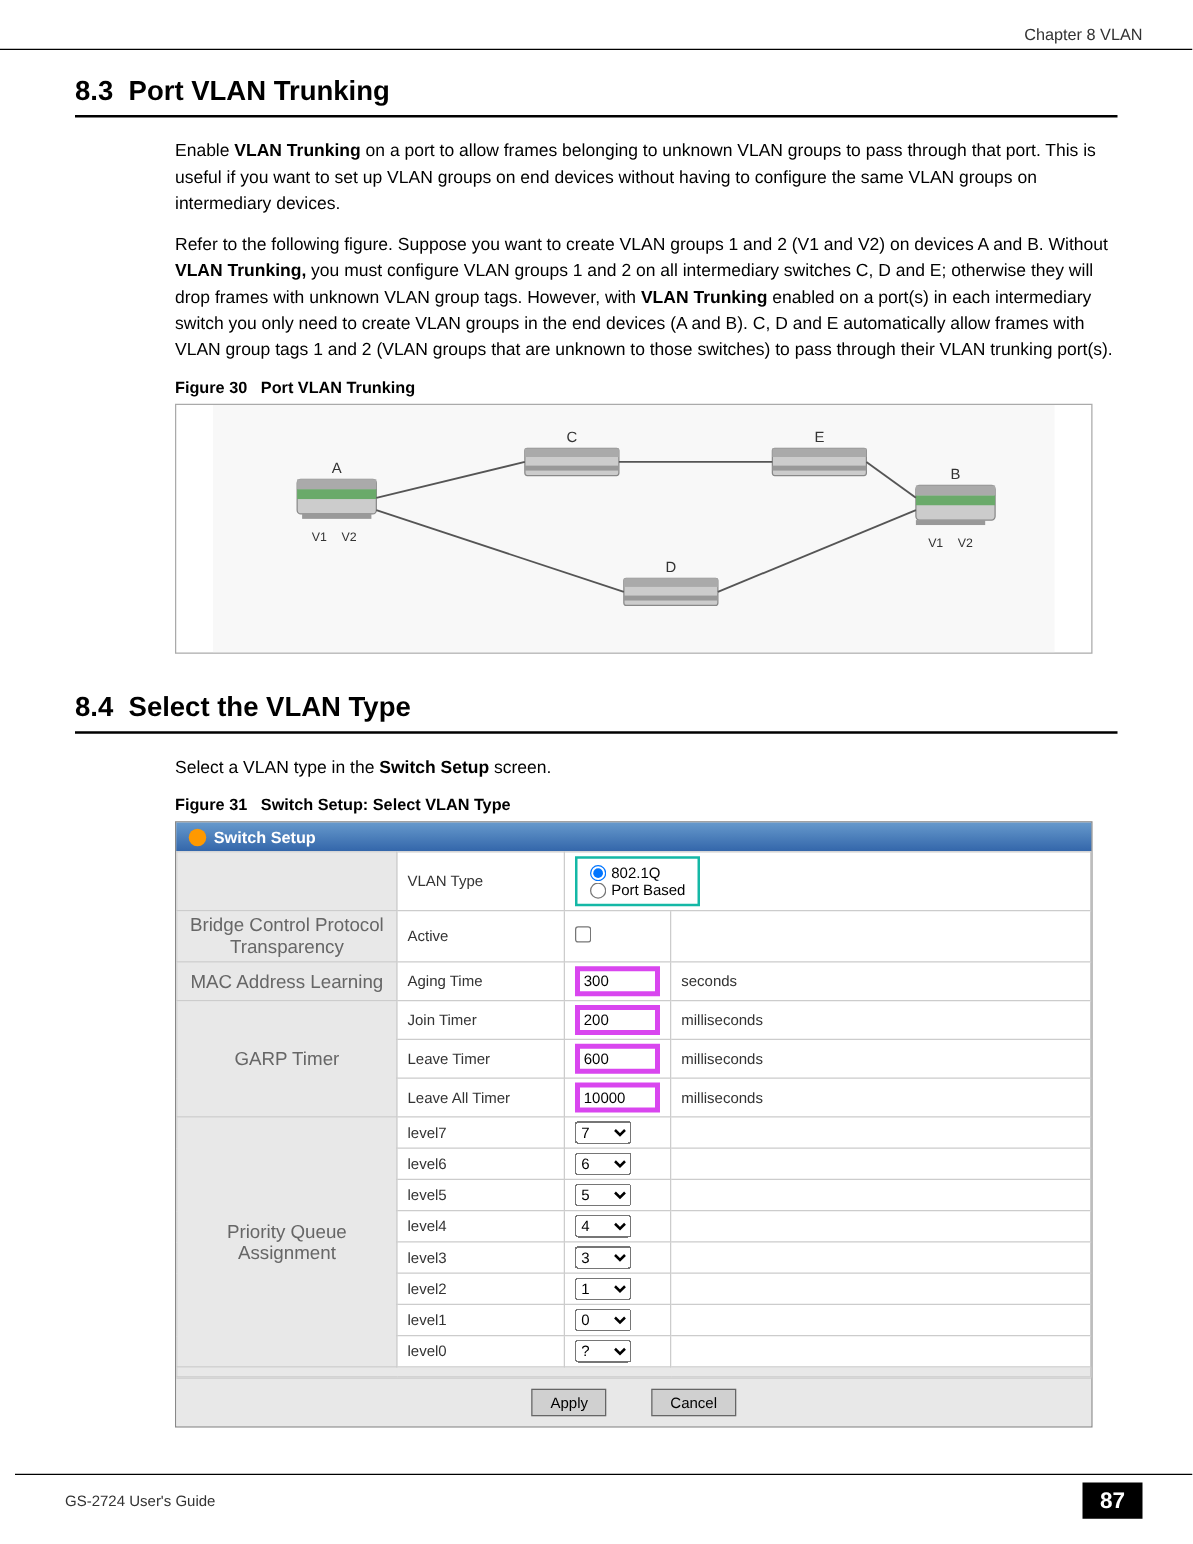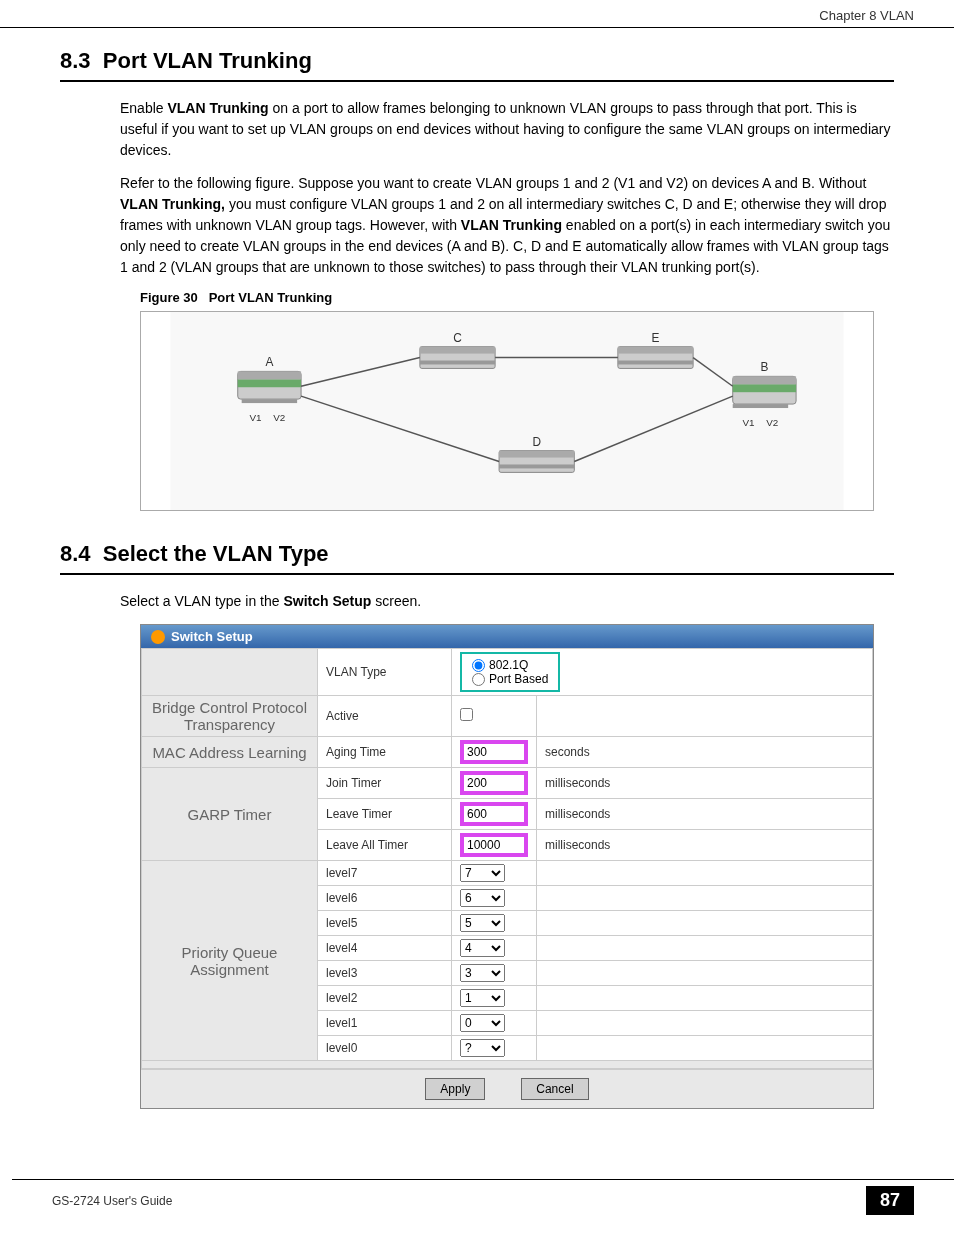--- a/index.html
+++ b/index.html
@@ -10,21 +10,21 @@
       color: #000;
       width: 954px;
       min-height: 1235px;
       position: relative;
     }
 
     
     .page-header {
       border-bottom: 1px solid #000;
       text-align: right;
-      padding: 8px 40px 4px 40px;
+      padding: 20px 40px 4px 40px;
       font-size: 13px;
       color: #333;
     }
 
     
     .content {
       padding: 20px 60px 20px 60px;
     }
 
     
@@ -35,21 +35,21 @@
       border-bottom: 2px solid #000;
       padding-bottom: 6px;
     }
 
     .section-title span {
       font-weight: bold;
     }
 
     
     .body-text {
-      margin-left: 60px;
+      margin-left: 80px;
       margin-bottom: 12px;
       line-height: 1.5;
       font-size: 14px;
     }
 
     .body-text b {
       font-weight: bold;
     }
 
     
@@ -307,20 +307,23 @@
   </div>
 
   <div class="section-title second-section">
     <span>8.4</span>&nbsp;&nbsp;<span>Select the VLAN Type</span>
   </div>
 
   <div class="body-text">
     Select a VLAN type in the <b>Switch Setup</b> screen.
   </div>
 
+  <div class="fig-label-text">
+    <span>Figure 31</span>&nbsp;&nbsp;&nbsp;<span class="fig-caption">Switch Setup: Select VLAN Type</span>
+  </div>
 
   <div class="switch-setup-container">
     <div class="switch-setup-title-bar">
       <div class="title-bar-icon"></div>
       <span>Switch Setup</span>
     </div>
 
     <table class="switch-setup-table">
 
       <tbody>

